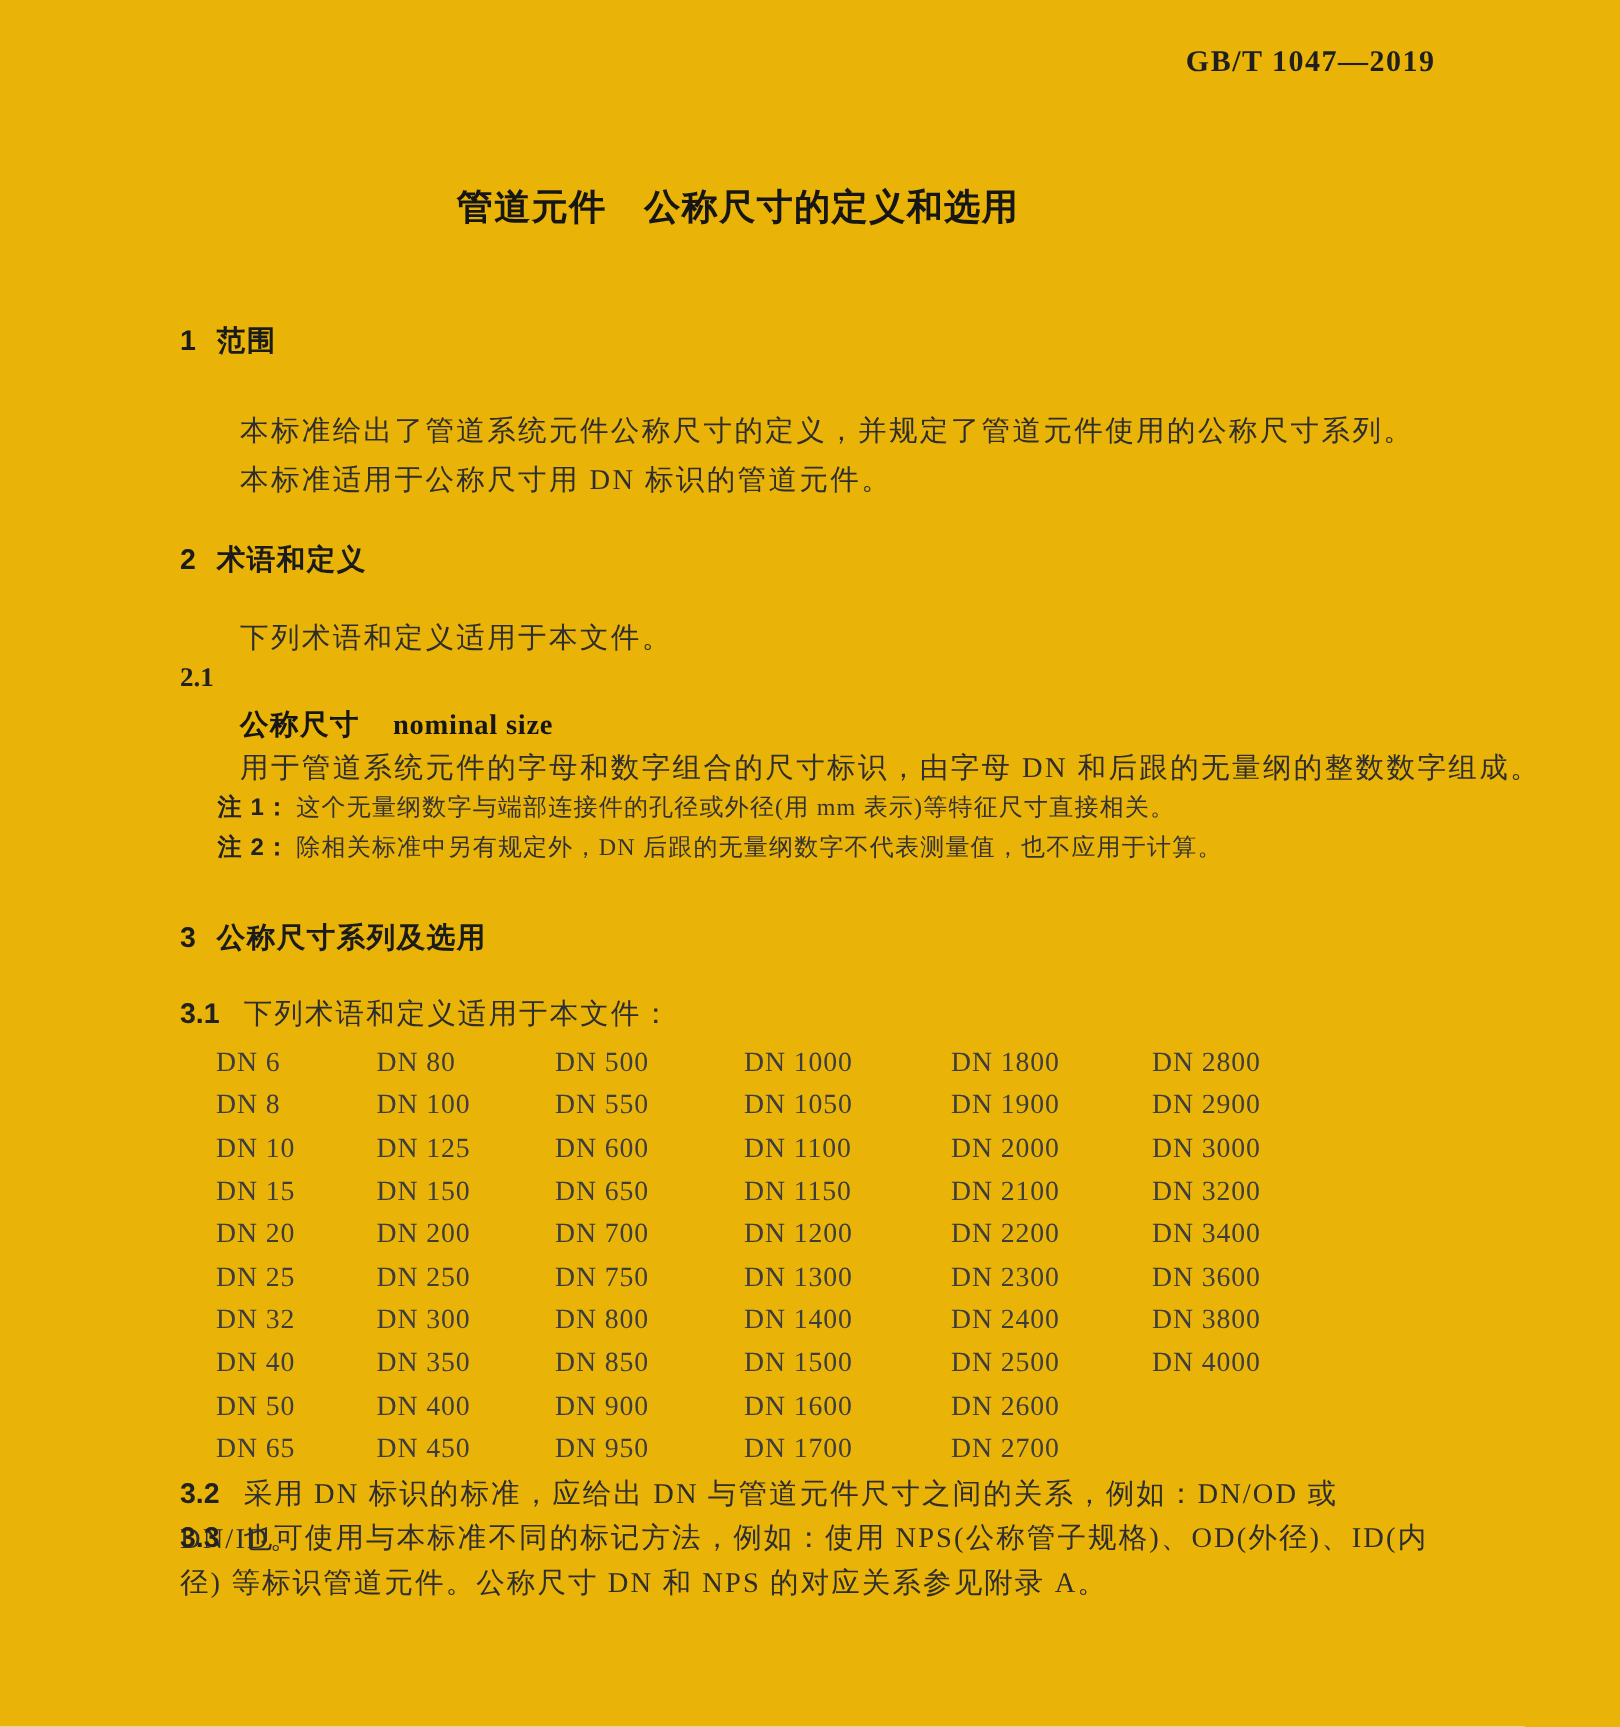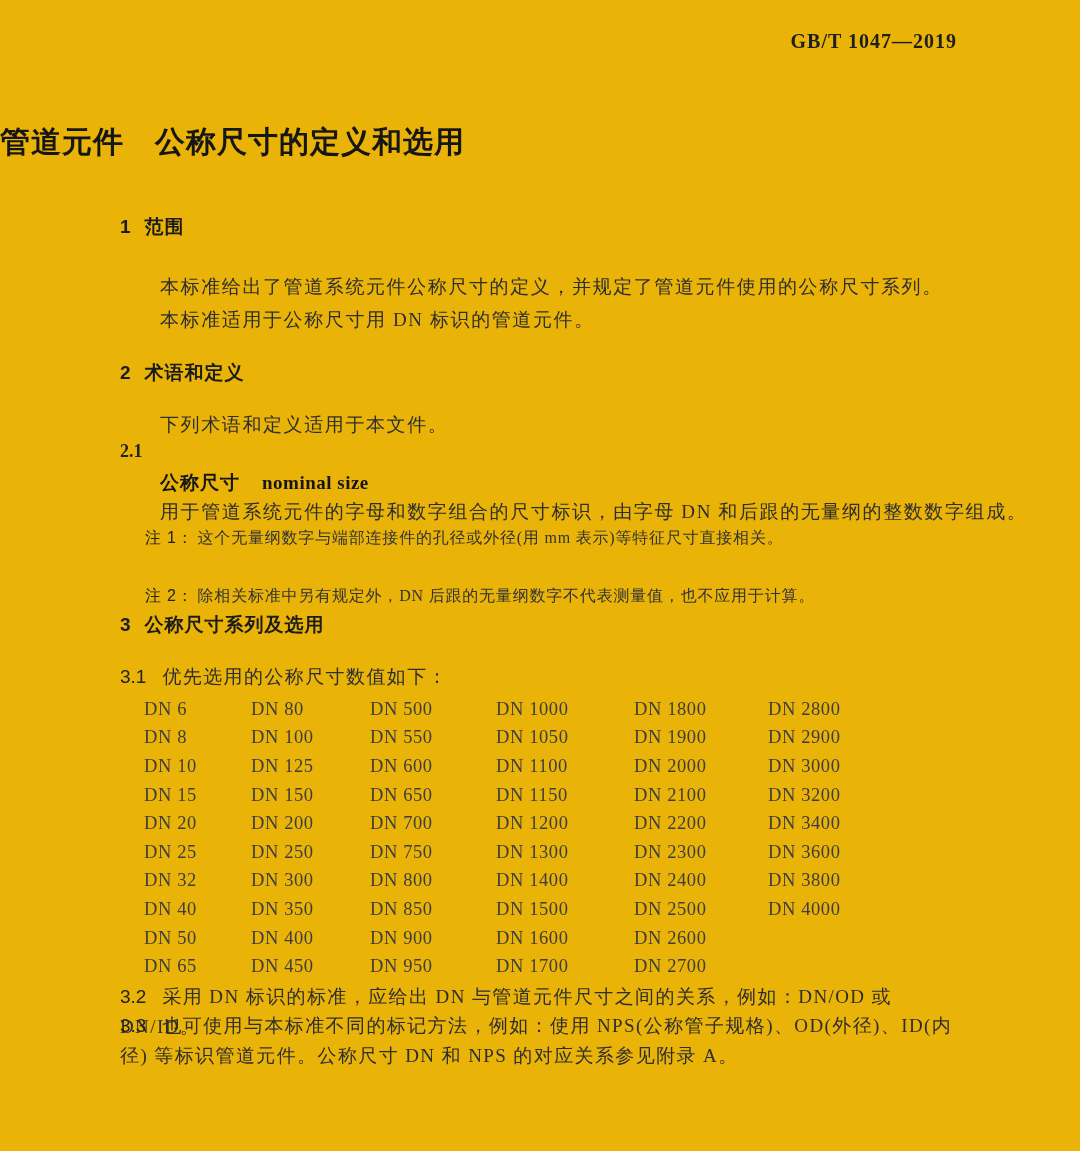--- a/index.html
+++ b/index.html
@@ -13,22 +13,23 @@
     color:#2e2e2e;
   }
   .abs{position:absolute;}
   .doc-code{
     top:30px;right:123px;
     font-family:"Liberation Serif","DejaVu Serif",serif;
     font-weight:700;font-size:20px;letter-spacing:1px;color:#1f1f1f;
   }
   .doc-title{
     top:122px;left:0;width:984px;
+    text-align:center;
     font-family:"Liberation Sans","DejaVu Sans",sans-serif;
-    font-weight:700;font-size:30px;letter-spacing:1px;color:#161616;
+    font-weight:700;font-size:24px;letter-spacing:1px;color:#161616;
   }
   .sec-heading{
     left:120px;
     font-family:"Liberation Sans","DejaVu Sans",sans-serif;
     font-weight:700;font-size:19px;color:#1b1b1b;letter-spacing:1px;
   }
   .sec-heading .num{display:inline-block;margin-right:13px;}
   .body-line{
     left:160px;
     font-size:19px;letter-spacing:1.6px;color:#2e2e2e;
@@ -48,30 +49,30 @@
     font-family:"Liberation Serif","DejaVu Serif",serif;
     margin-left:22px;letter-spacing:0.5px;
   }
   .note-line{
     left:145px;
     font-size:16px;letter-spacing:0.8px;color:#333;
     white-space:nowrap;
   }
   .note-line .note-label{
     font-family:"Liberation Sans","DejaVu Sans",sans-serif;
-    font-weight:400;margin-right:4px;color:#222;
+    font-weight:700;margin-right:4px;color:#222;
   }
   .clause{
     left:120px;width:845px;
     font-size:19px;letter-spacing:1.4px;color:#2e2e2e;
     line-height:30px;
   }
   .clause .cnum{
     font-family:"Liberation Sans","DejaVu Sans",sans-serif;
-    font-weight:400;letter-spacing:0;margin-right:16px;color:#222;
+    font-weight:700;letter-spacing:0;margin-right:16px;color:#222;
   }
   .dn-table{
     left:144px;top:695px;
     display:grid;
     grid-template-columns:107px 119px 126px 138px 134px 120px;
     grid-auto-rows:28.6px;
     align-items:center;
   }
   .dn-cell{
     font-family:"Liberation Serif","DejaVu Serif",serif;
@@ -99,30 +100,30 @@
   </div>
   <div class="abs body-line" style="top:412px">下列术语和定义适用于本文件。</div>
   <div class="abs sub-num" style="top:441px">2.1</div>
   <div class="abs body-line" style="top:499px">用于管道系统元件的字母和数字组合的尺寸标识，由字母 DN 和后跟的无量纲的整数数字组成。</div>
   <div class="abs term-line" style="top:470px">
     <span>公称尺寸</span><span class="en">nominal size</span>
   </div>
   <div class="abs note-line" style="top:528px">
     <span class="note-label">注 1：</span><span>这个无量纲数字与端部连接件的孔径或外径(用 mm 表示)等特征尺寸直接相关。</span>
   </div>
-  <div class="abs note-line" style="top:586px">
+  <div class="abs note-line" style="top:555px">
     <span class="note-label">注 2：</span><span>除相关标准中另有规定外，DN 后跟的无量纲数字不代表测量值，也不应用于计算。</span>
   </div>
 
   <div class="abs sec-heading" style="top:612px">
     <span class="num">3</span><span>公称尺寸系列及选用</span>
   </div>
 
   <div class="abs clause" style="top:662px">
-    <span class="cnum">3.1</span><span>优先选用的公称尺寸数值如下：</span>
+    <span class="cnum">3.1</span><span>下列术语和定义适用于本文件：</span>
   </div>
 
   <div class="abs dn-table">
       <div class="dn-cell">DN 6</div>
       <div class="dn-cell">DN 80</div>
       <div class="dn-cell">DN 500</div>
       <div class="dn-cell">DN 1000</div>
       <div class="dn-cell">DN 1800</div>
       <div class="dn-cell">DN 2800</div>
       <div class="dn-cell">DN 8</div>

